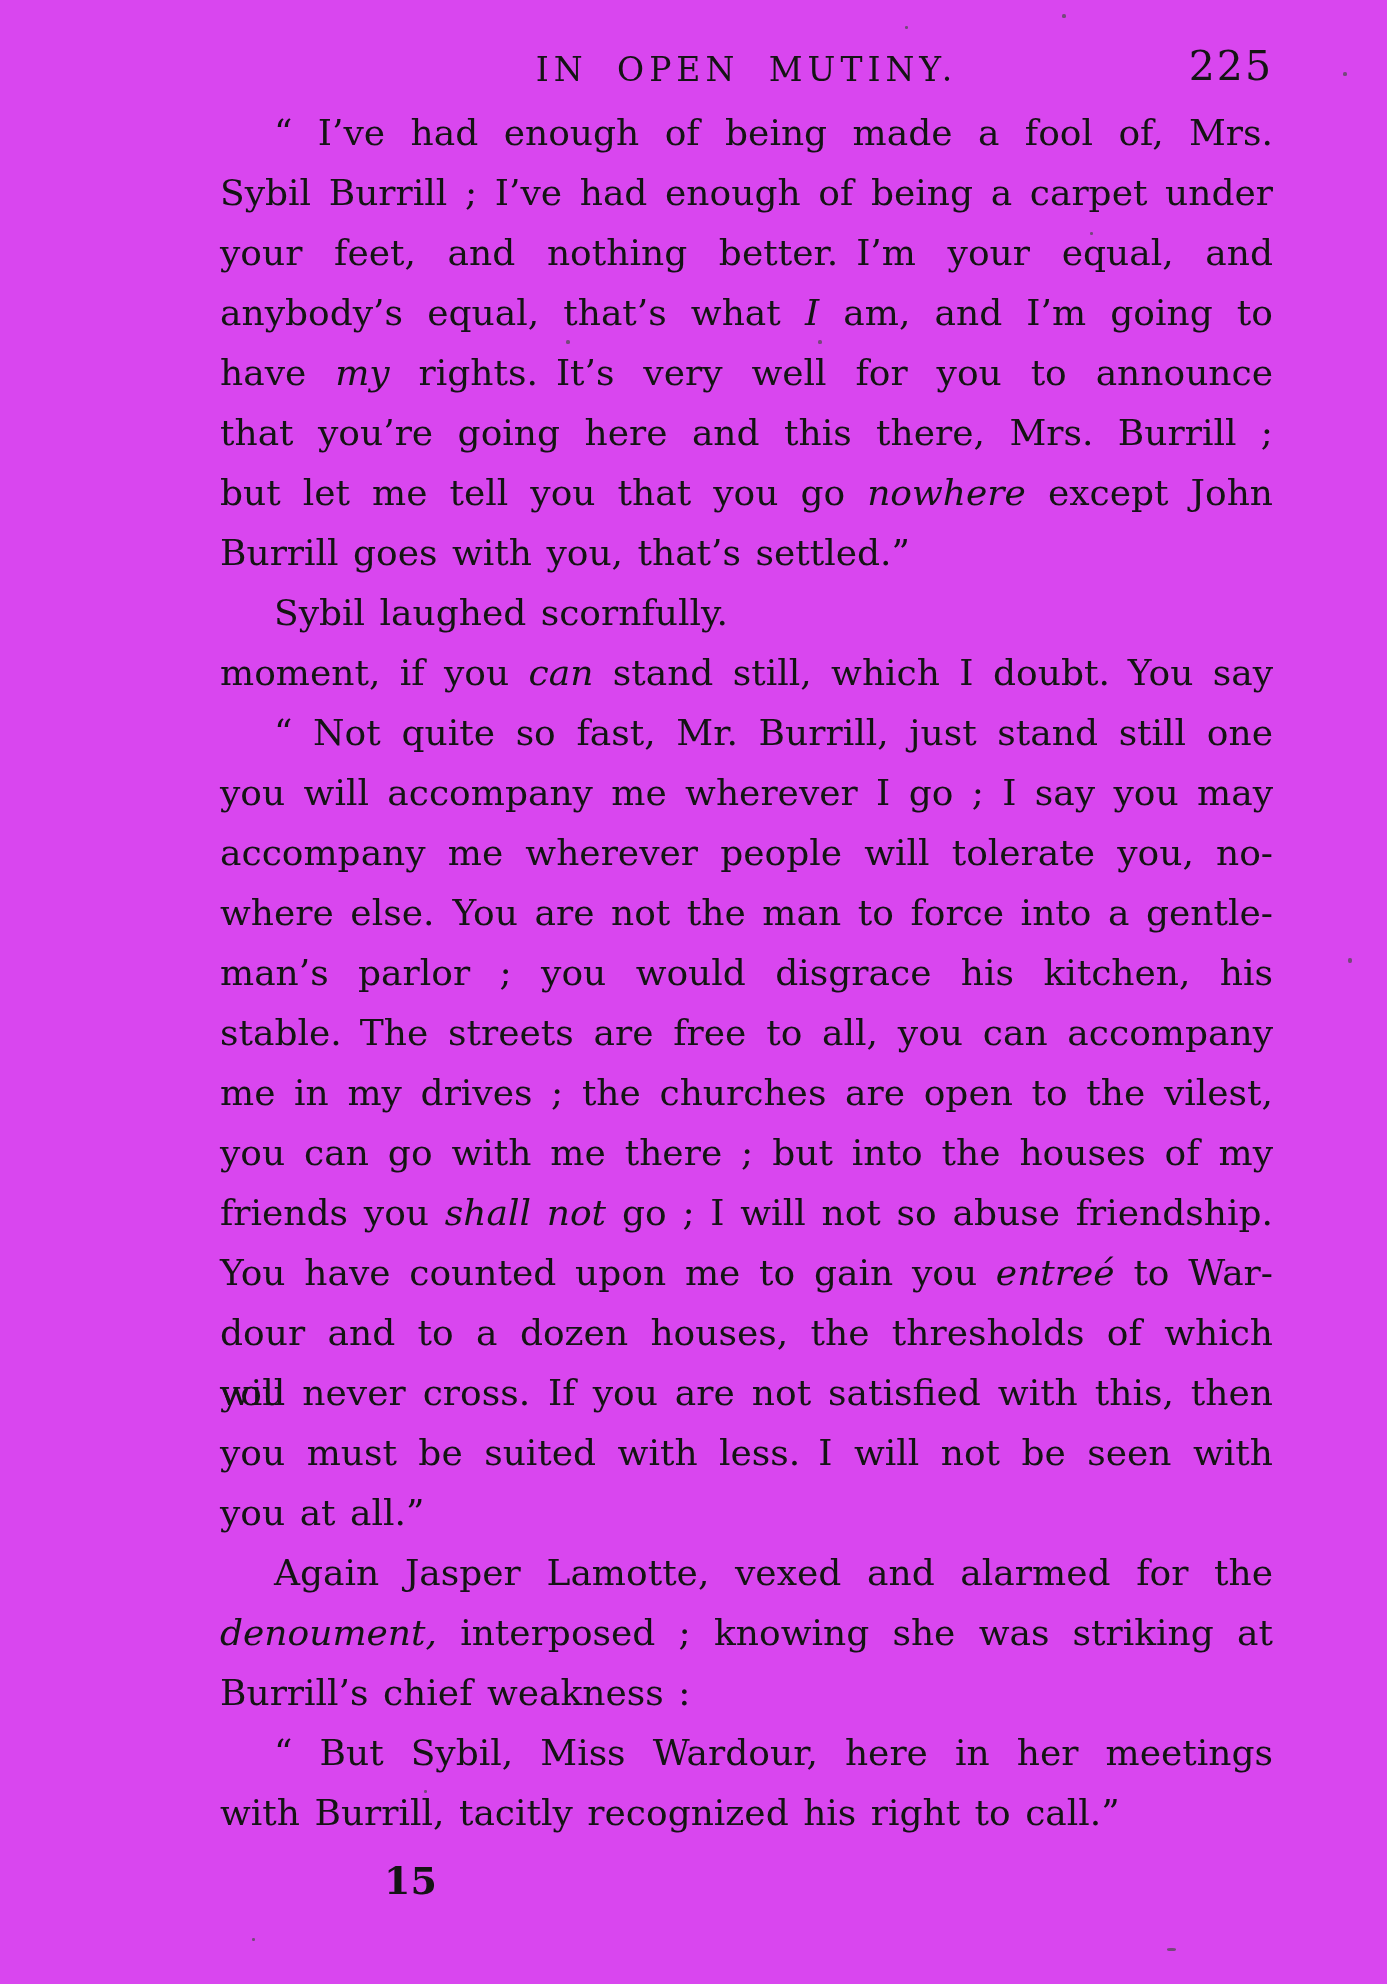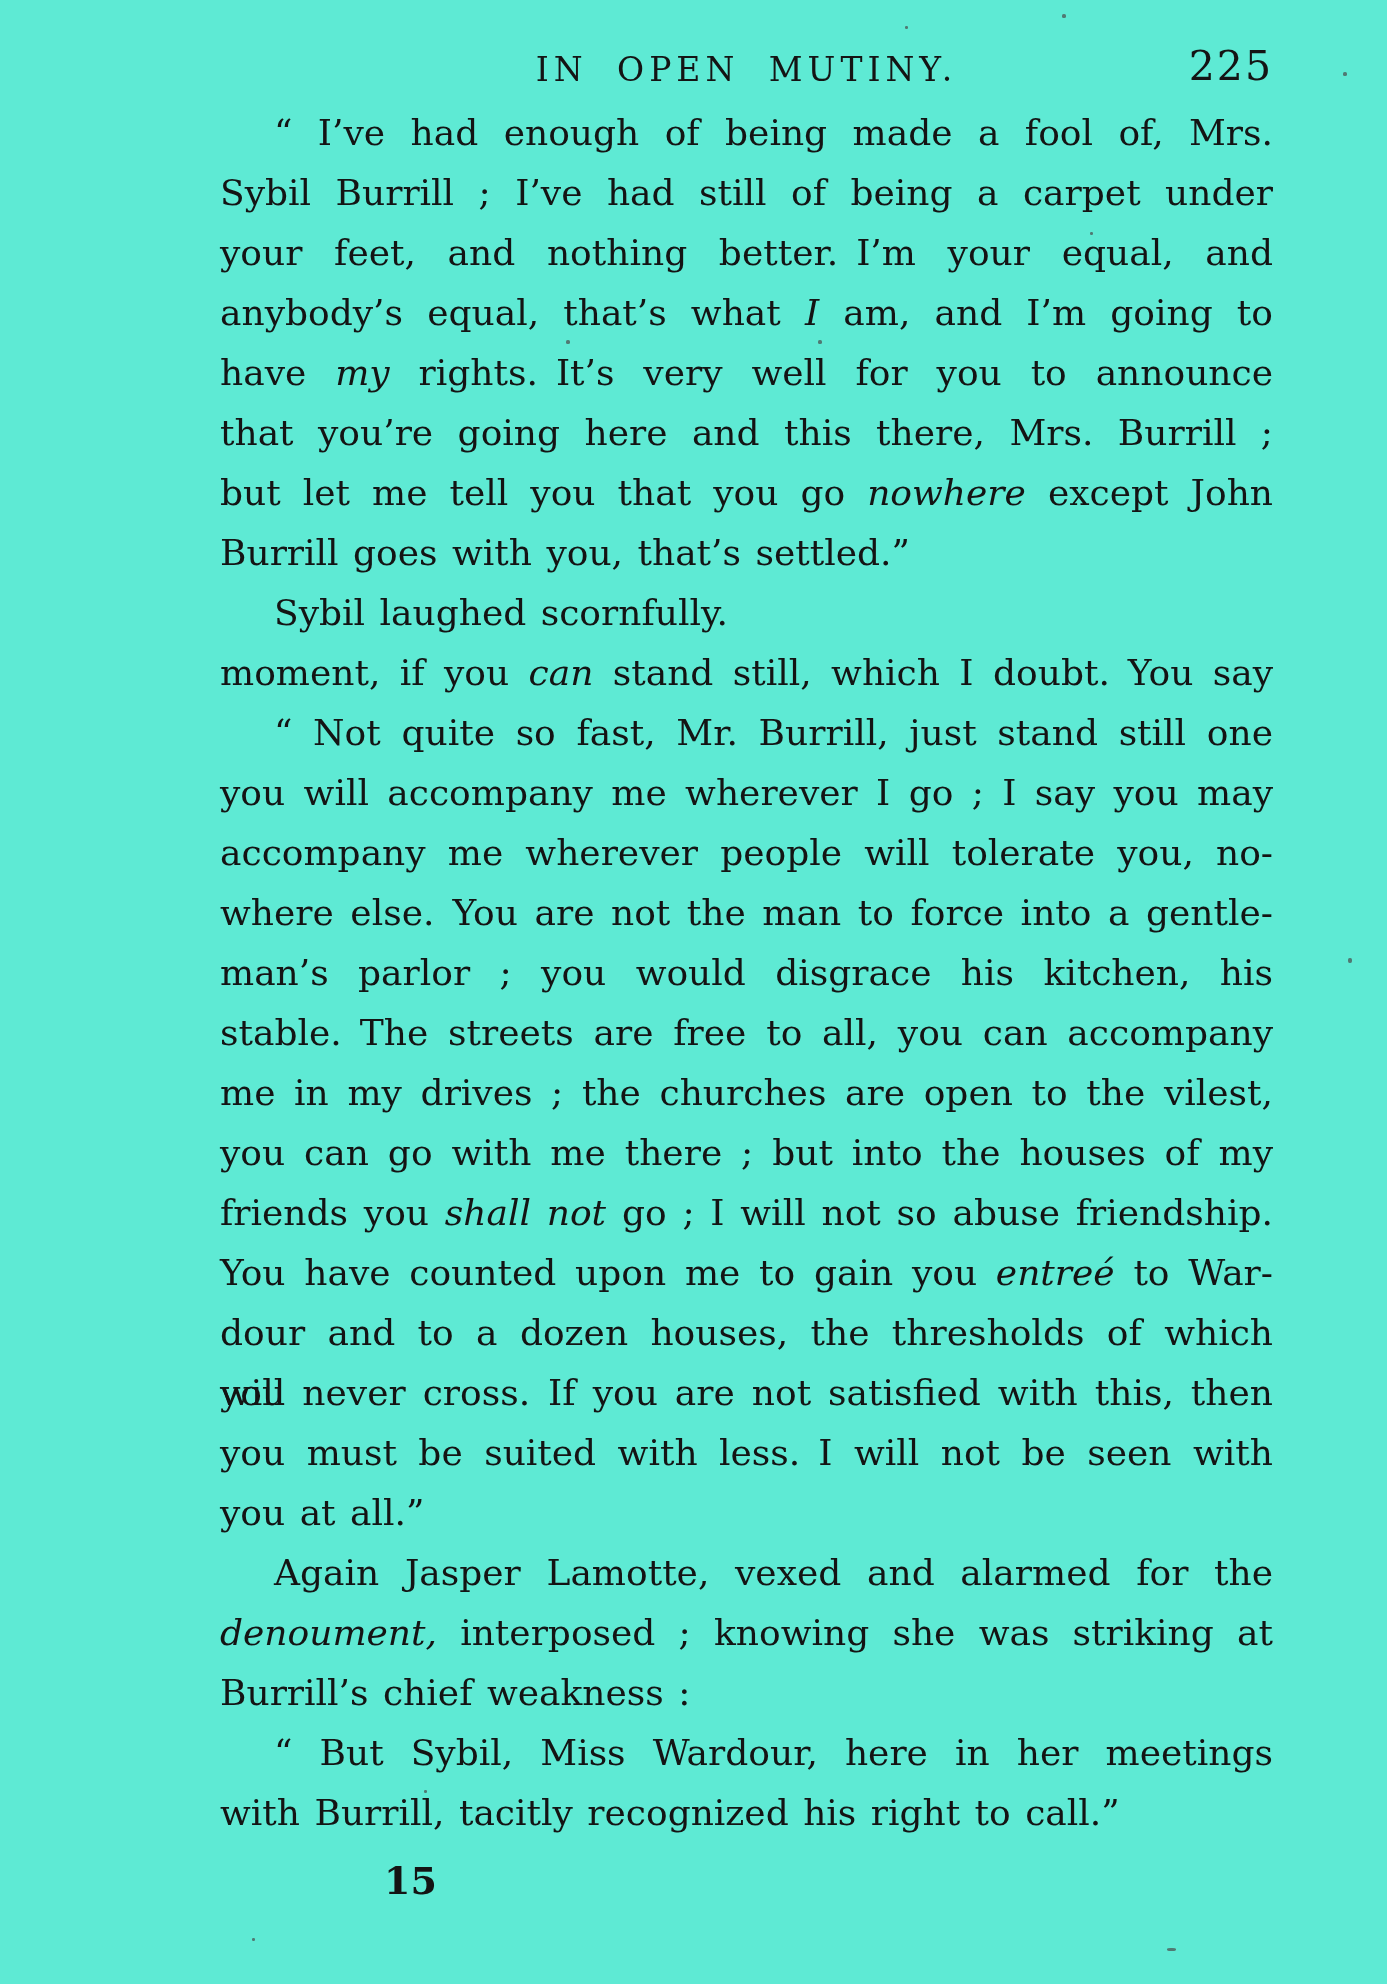--- a/index.html
+++ b/index.html
@@ -1,18 +1,18 @@
 <!DOCTYPE html>
 <html><head>
 <meta charset="utf-8">
 <style>
   html, body { margin:0; padding:0; background:#ffffff; }
   .page {
     position:relative; width:1387px; height:1984px;
-    background:#5eead4; color:#141414;
+    background:#d946ef; color:#141414;
     font-family:"DejaVu Serif", "Liberation Serif", serif;
     overflow:hidden;
   }
   .running-head { position:absolute; left:220px; top:44px; width:1053px; height:46px; }
   .running-title {
     position:absolute; left:0; right:0; top:6px; text-align:center;
     font-size:33px; letter-spacing:5px; word-spacing:14px; font-weight:500;
   }
   .page-number { position:absolute; right:0; top:-2px; font-size:41px; letter-spacing:2px;margin-left:7px; }
   .page-body { position:absolute; left:220px; top:103px; width:1053px; }
@@ -32,21 +32,21 @@
 
 <div class="page">
 
   <div class="running-head">
     <div class="running-title">IN OPEN MUTINY.</div>
     <div class="page-number">225</div>
   </div>
 
   <div class="page-body" id="page-body">
       <div class="line ind"><span>“ I’ve had enough of being made a fool of, Mrs.</span></div>
-      <div class="line"><span>Sybil Burrill ; I’ve had still of being a carpet under</span></div>
+      <div class="line"><span>Sybil Burrill ; I’ve had enough of being a carpet under</span></div>
       <div class="line"><span>your feet, and nothing better. I’m your equal, and</span></div>
       <div class="line"><span>anybody’s equal, that’s what </span><span class="it">I</span><span> am, and I’m going to</span></div>
       <div class="line"><span>have </span><span class="it">my</span><span> rights. It’s very well for you to announce</span></div>
       <div class="line"><span>that you’re going here and this there, Mrs. Burrill ;</span></div>
       <div class="line"><span>but let me tell you that you go </span><span class="it">nowhere</span><span> except John</span></div>
       <div class="line nj"><span>Burrill goes with you, that’s settled.”</span></div>
       <div class="line nj ind"><span>Sybil laughed scornfully.</span></div>
       <div class="line"><span>moment, if you </span><span class="it">can</span><span> stand still, which I doubt. You say</span></div>
       <div class="line ind"><span>“ Not quite so fast, Mr. Burrill, just stand still one</span></div>
       <div class="line"><span>you will accompany me wherever I go ; I say you may</span></div>

